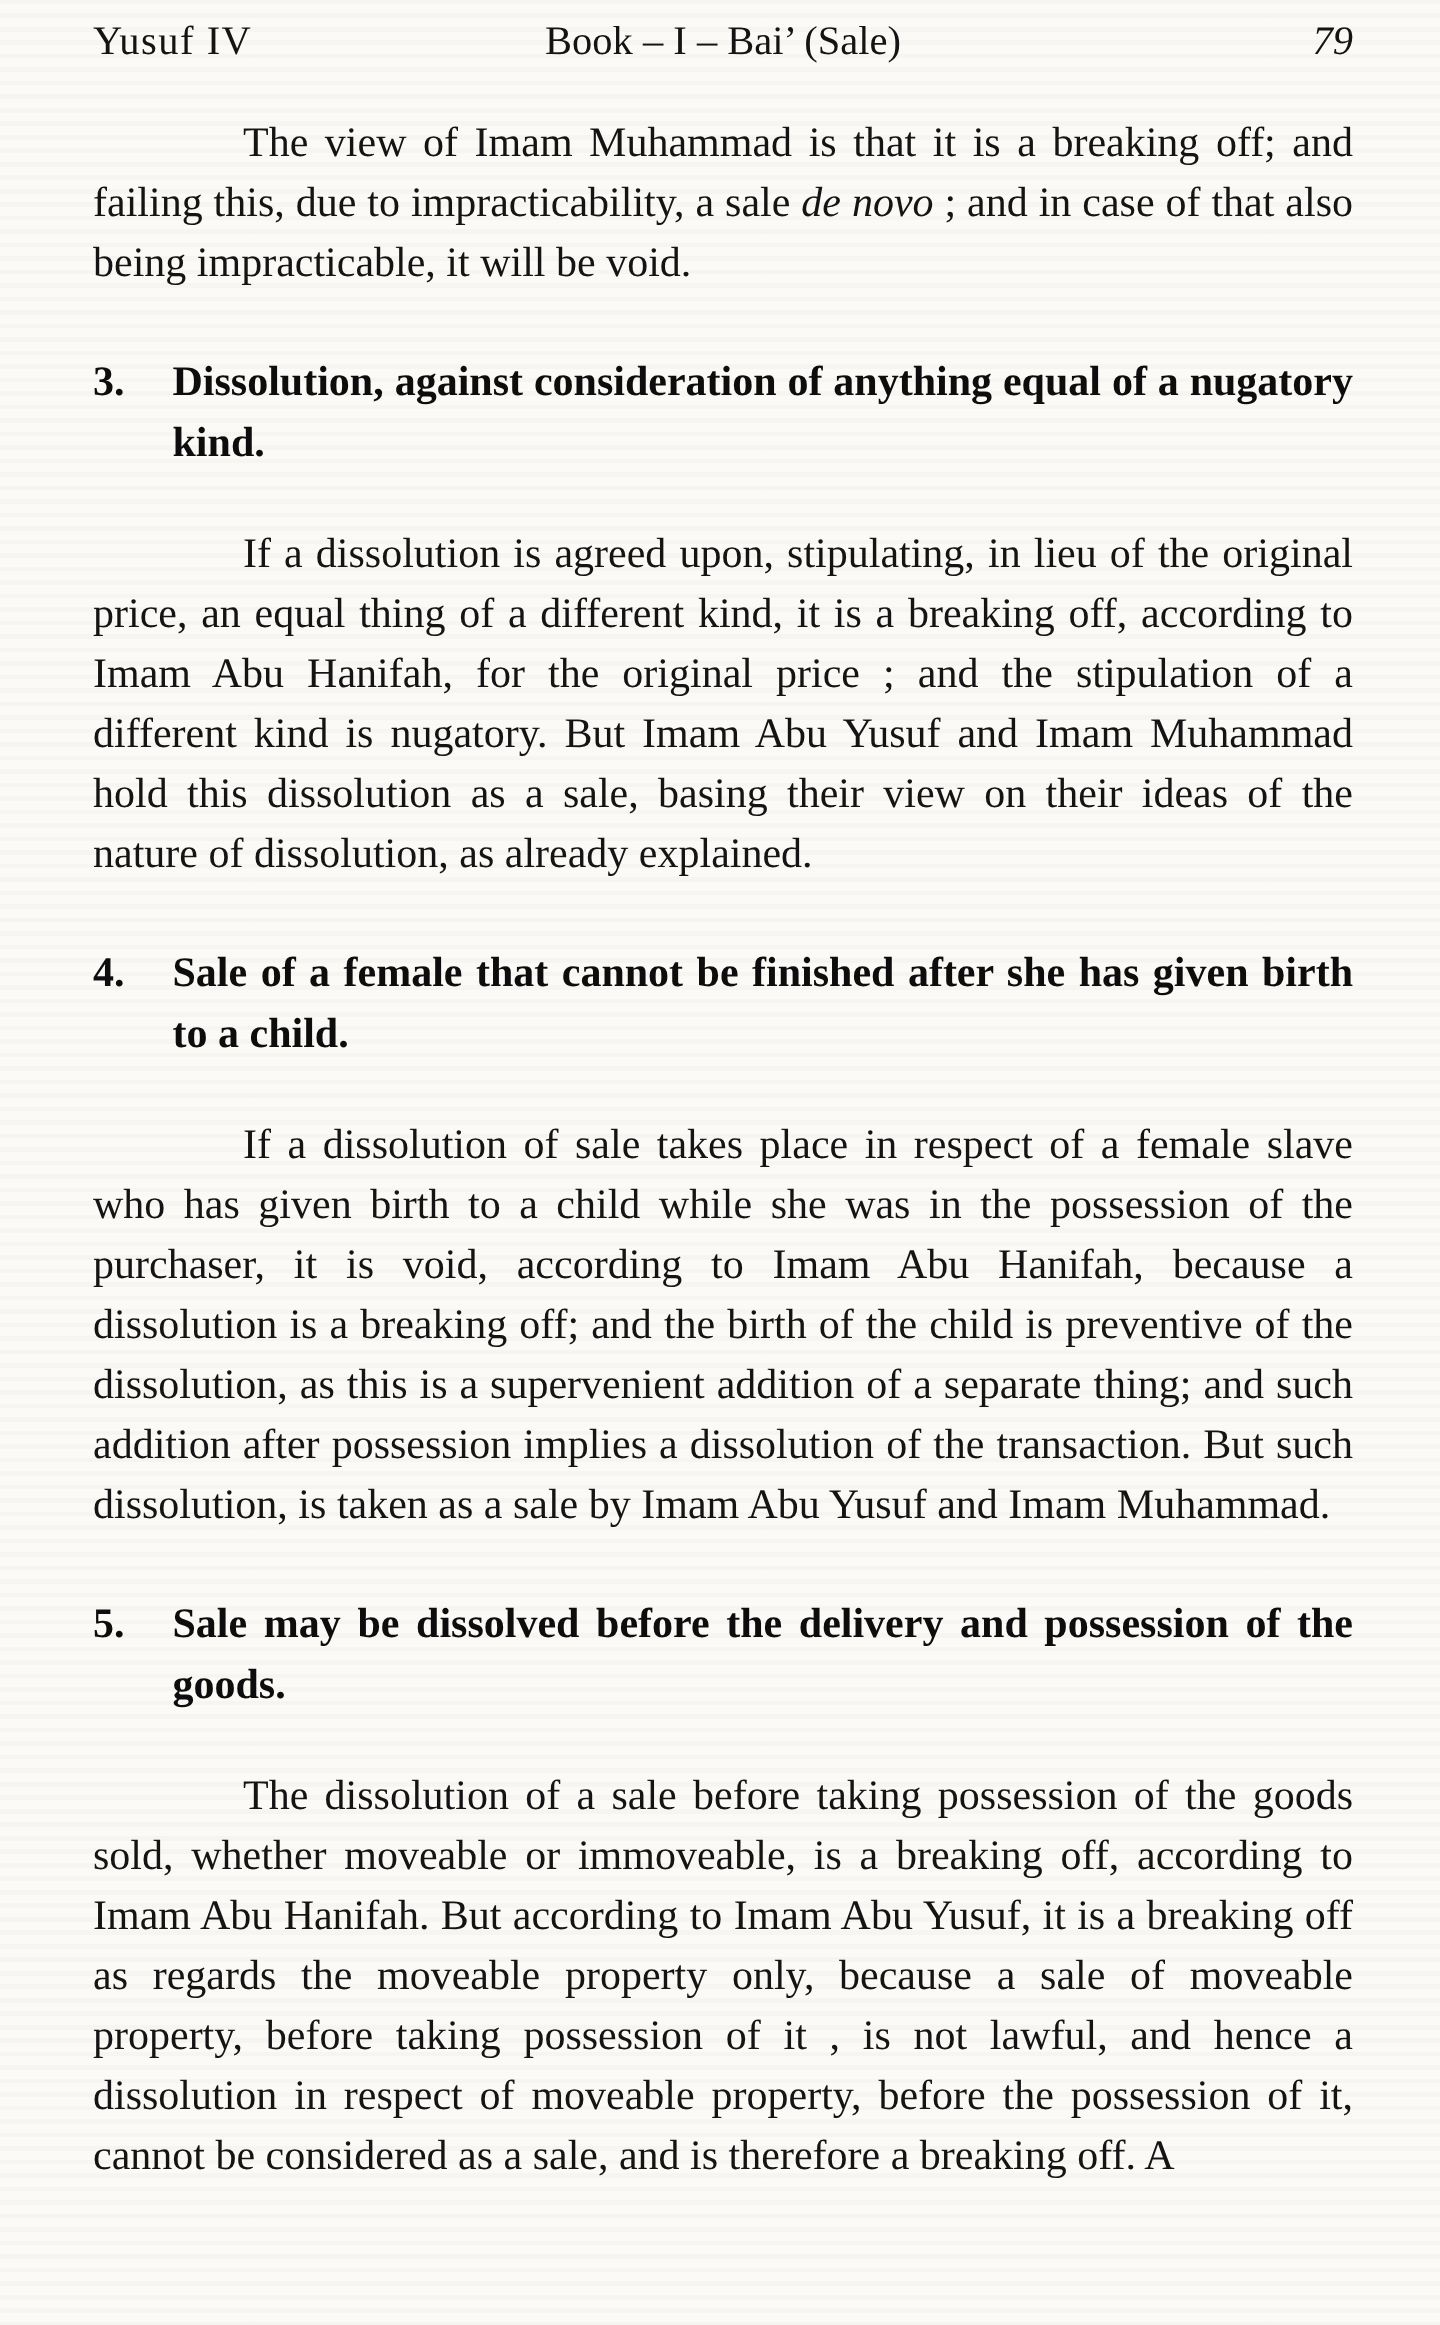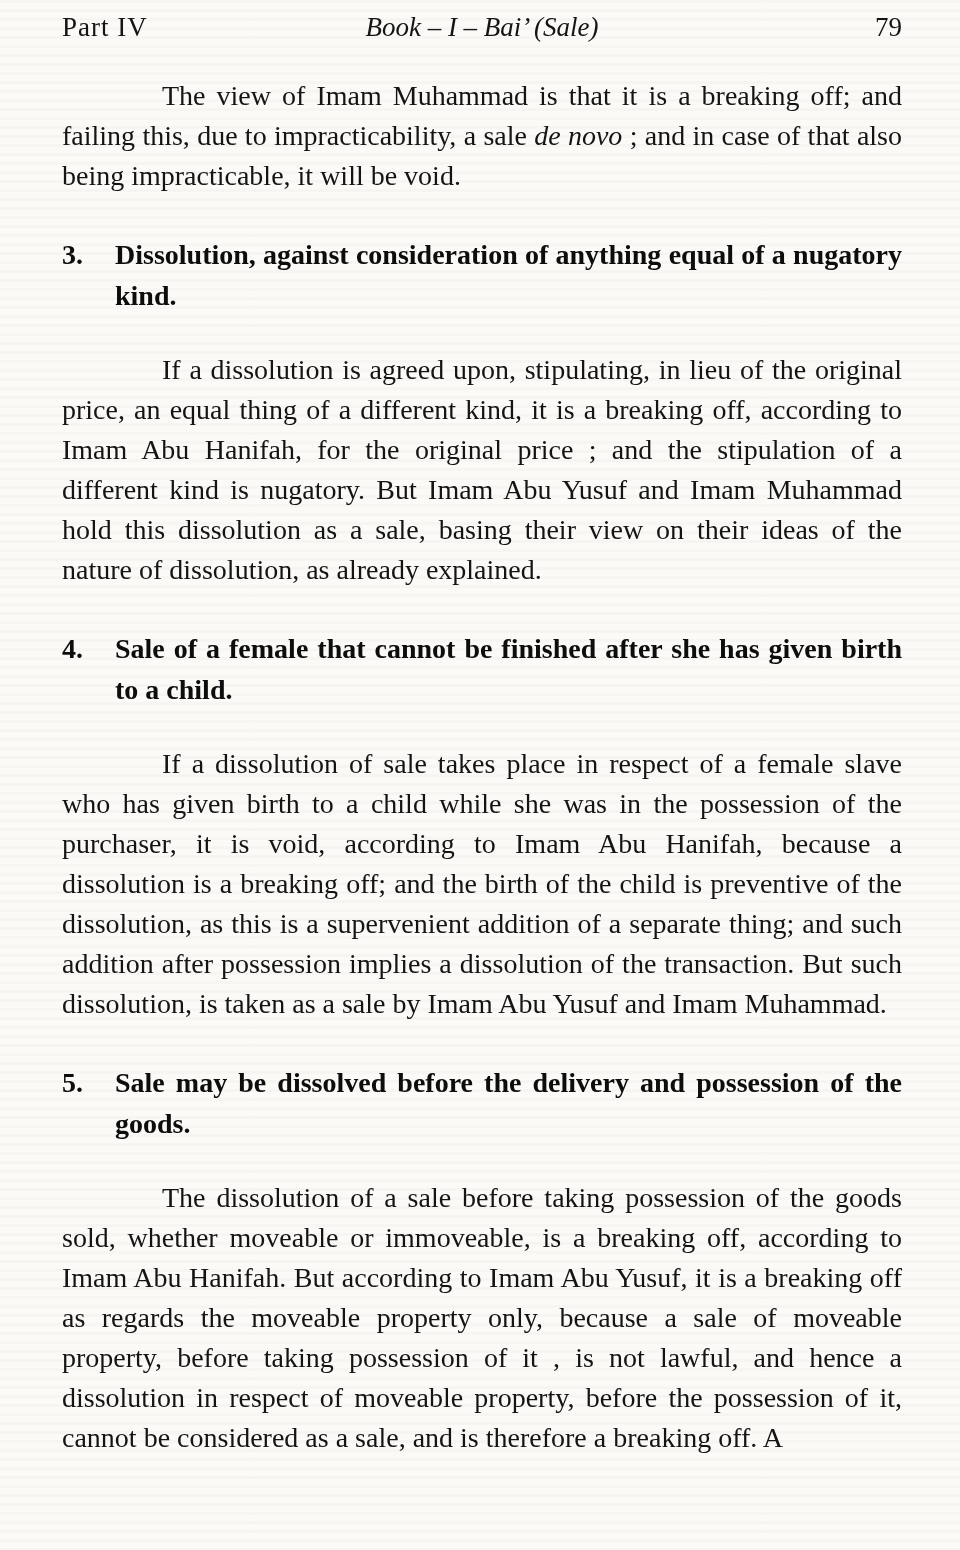--- a/index.html
+++ b/index.html
@@ -22,22 +22,22 @@
     height: 1550px;
     padding: 12px 58px 0 62px;
   }
   .page-header {
     display: flex;
     align-items: baseline;
     font-size: 27px;
     line-height: 30px;
   }
   .hdr-left  { width: 200px; letter-spacing: 1px; }
-  .hdr-center{ flex: 1; text-align: center; font-style: italic; }
-  .hdr-right { width: 200px; text-align: right; }
+  .hdr-center{ flex: 1; text-align: center; }
+  .hdr-right { width: 200px; text-align: right; font-style: italic; }
   .page-body {
     margin-top: 8px;
   }
   .para {
     margin: 34px 0 0 0;
     font-size: 28px;
     line-height: 40px;
     text-align: justify;
     text-indent: 100px;
   }
@@ -51,21 +51,21 @@
     color: #0d0d0d;
   }
   .hnum  { width: 53px; flex: 0 0 53px; }
   .htext { flex: 1; text-align: justify; }
 </style>
 </head>
 <body>
 
 <div class="page">
   <div class="page-header">
-    <span class="hdr-left">Part IV</span>
+    <span class="hdr-left">Yusuf IV</span>
     <span class="hdr-center">Book – I – Bai’ (Sale)</span>
     <span class="hdr-right">79</span>
   </div>
 
   <div class="page-body">
       <p class="para"><span>The view of Imam Muhammad is that it is a breaking off; and failing this, due to impracticability, a sale </span><span class="italic">de novo</span><span> ; and in case of that also being impracticable, it will be void.</span></p>
       <div class="heading">
         <span class="hnum">3.</span>
         <span class="htext">Dissolution, against consideration of anything equal of a nugatory kind.</span>
       </div>

